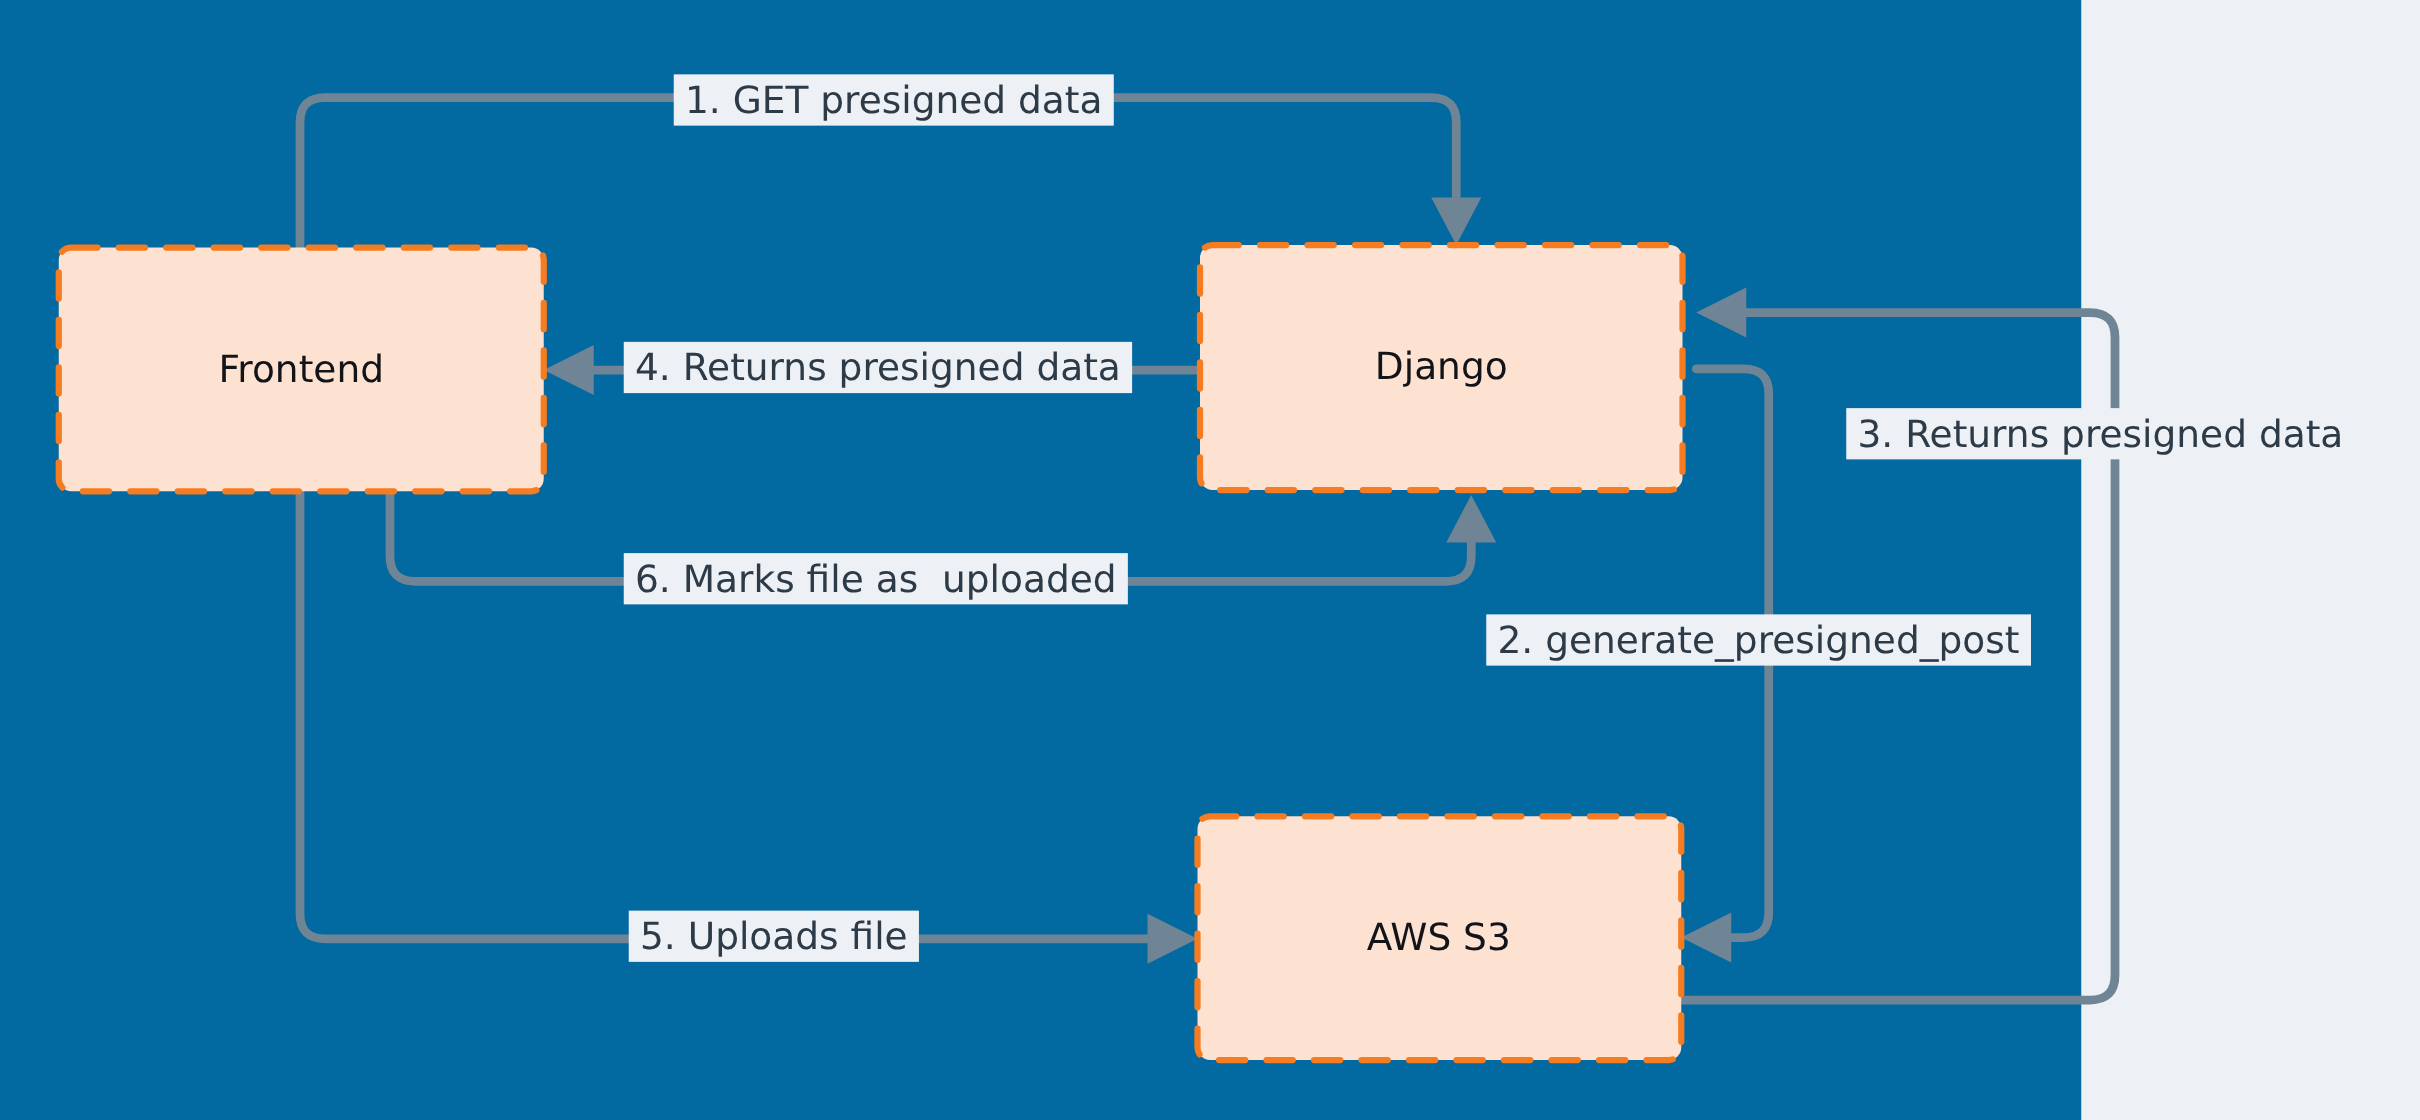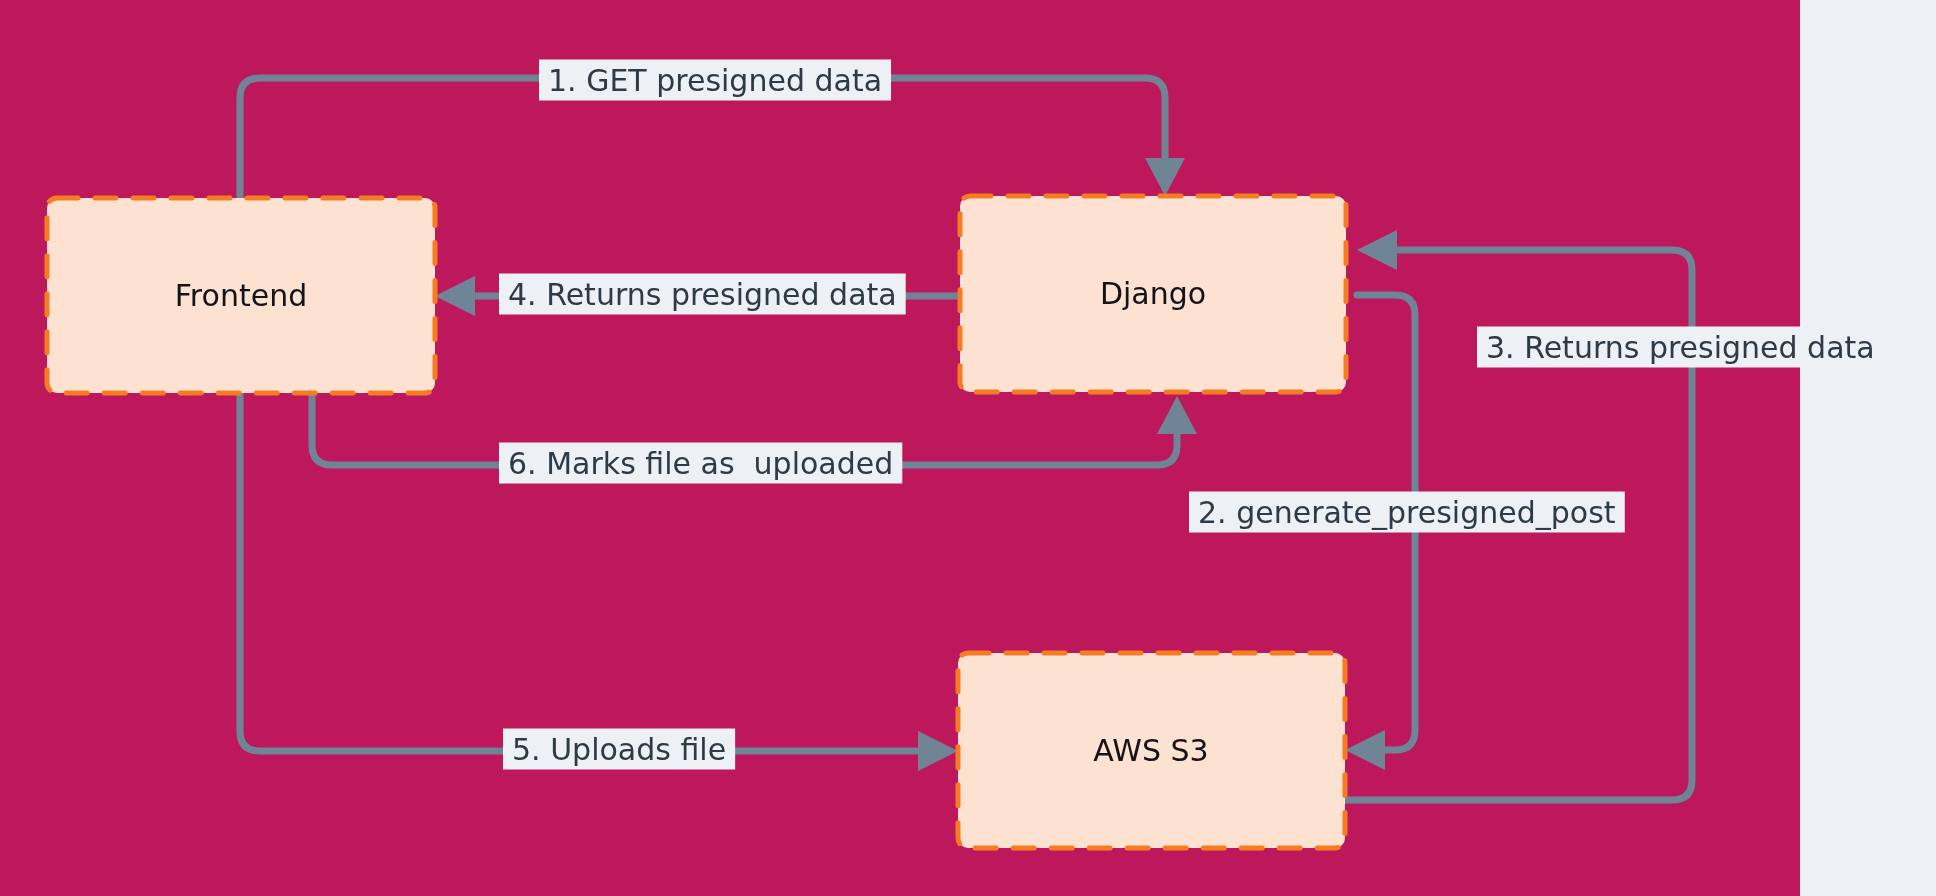--- a/index.html
+++ b/index.html
@@ -9,23 +9,23 @@
   }
   body {
     width: 1936px;
     height: 896px;
     background: #edf1f5;
     font-family: "DejaVu Sans", "Liberation Sans", sans-serif;
     overflow: hidden;
   }
   #diagram-root {
     position: relative;
-    width: 1800px;
+    width: 1665px;
     height: 896px;
-    background: #be185d;
+    background: #0369a1;
   }
   svg#flow-canvas {
     position: absolute;
     top: 0;
     left: 0;
     width: 1936px;
     height: 896px;
     display: block;
   }
   .node-rect {

